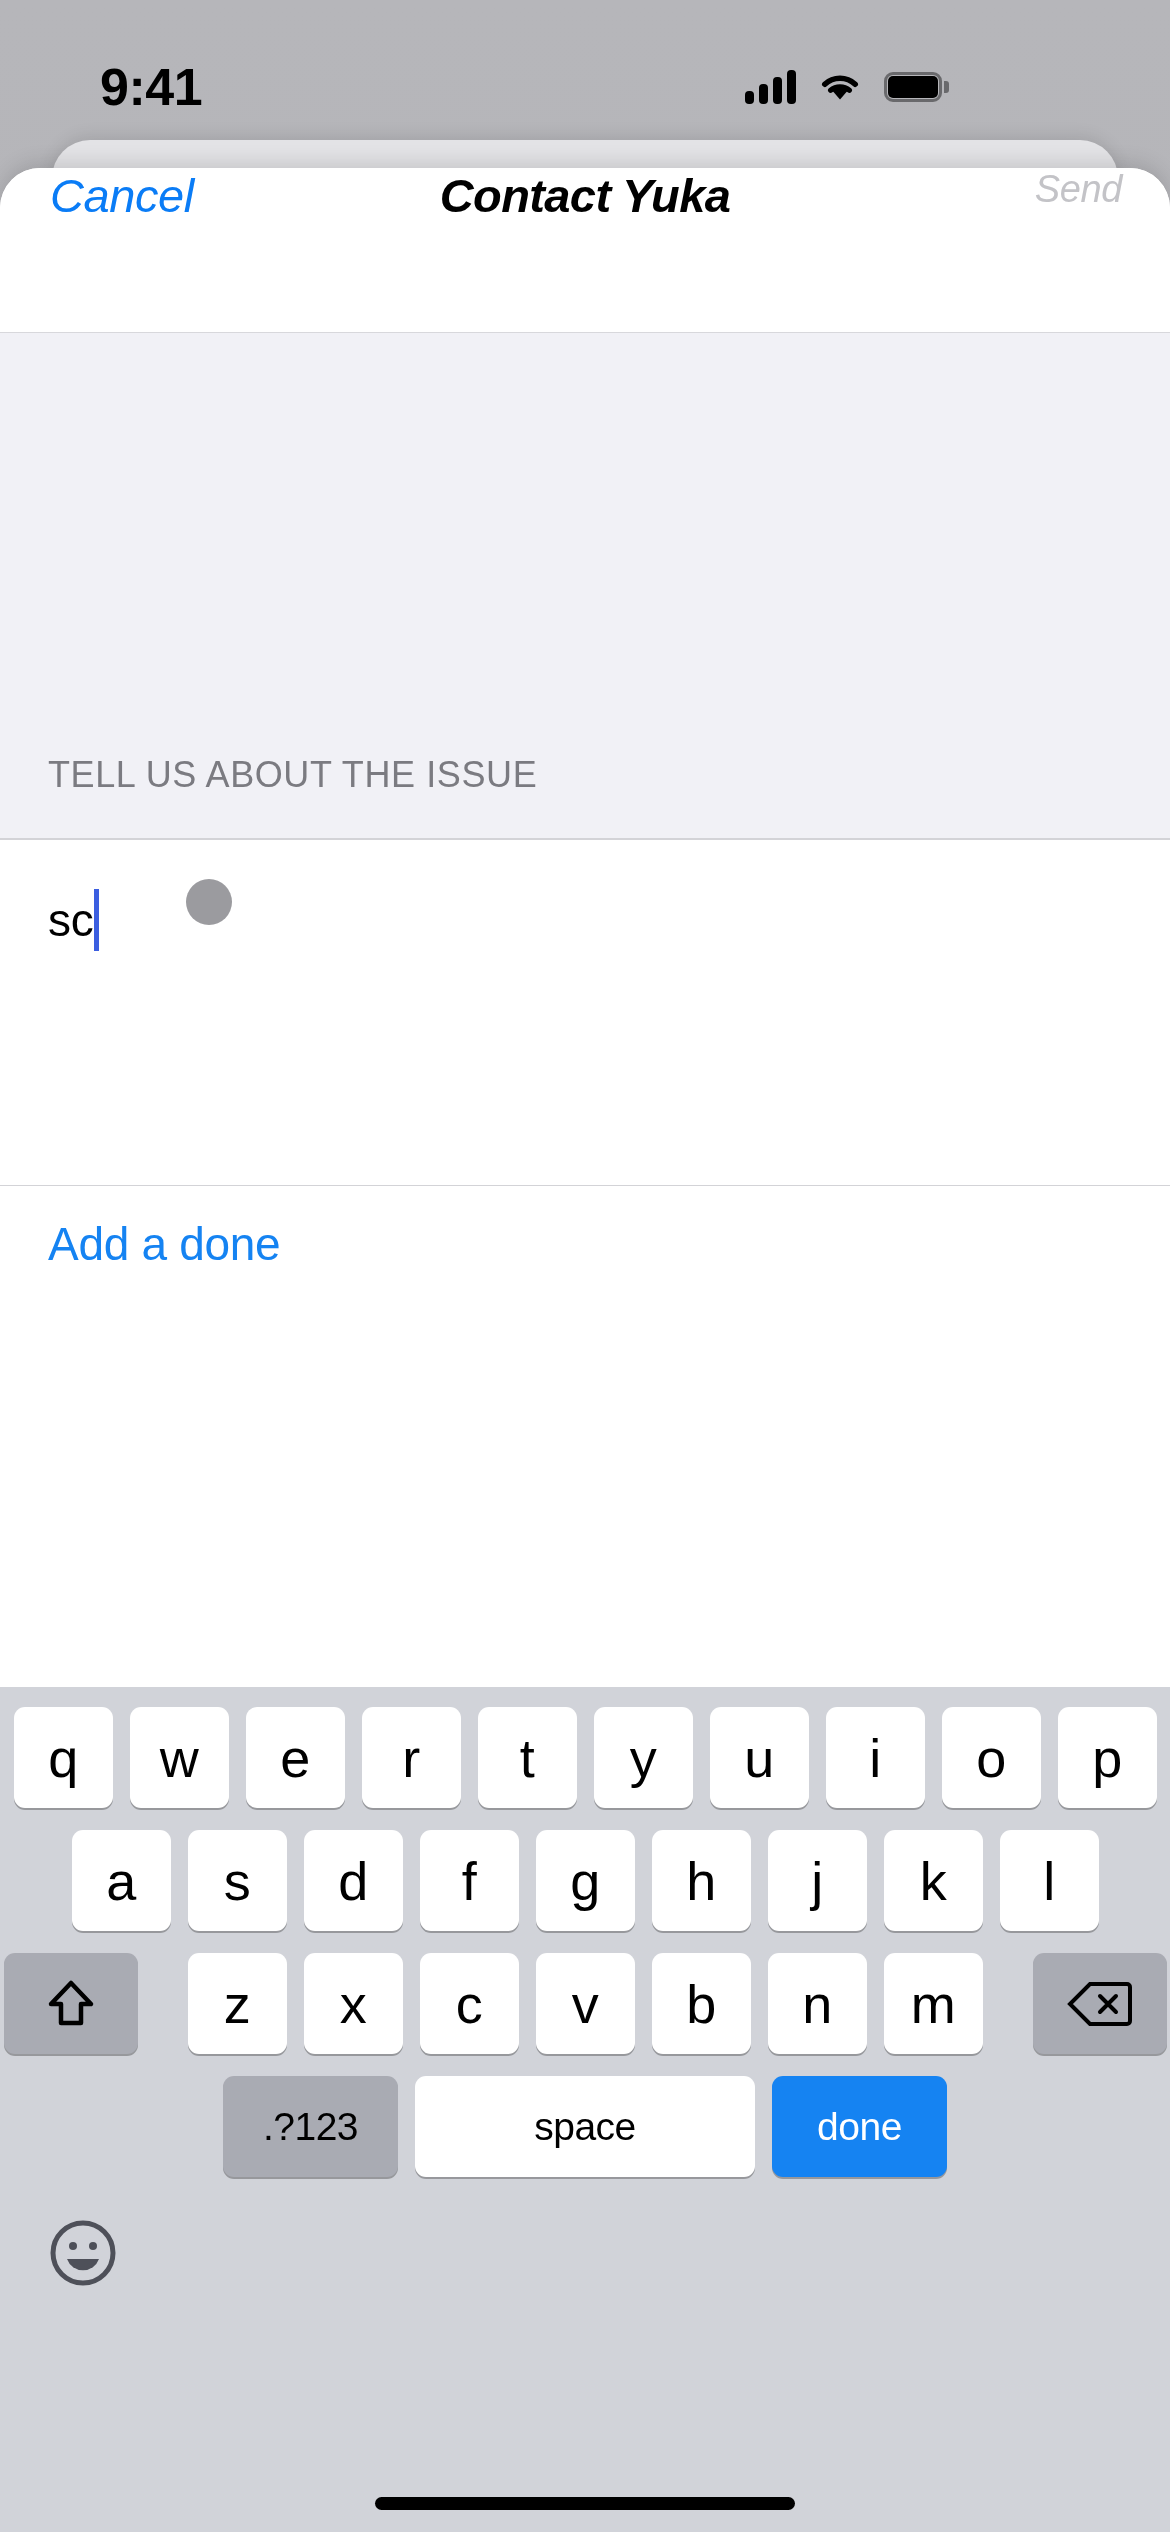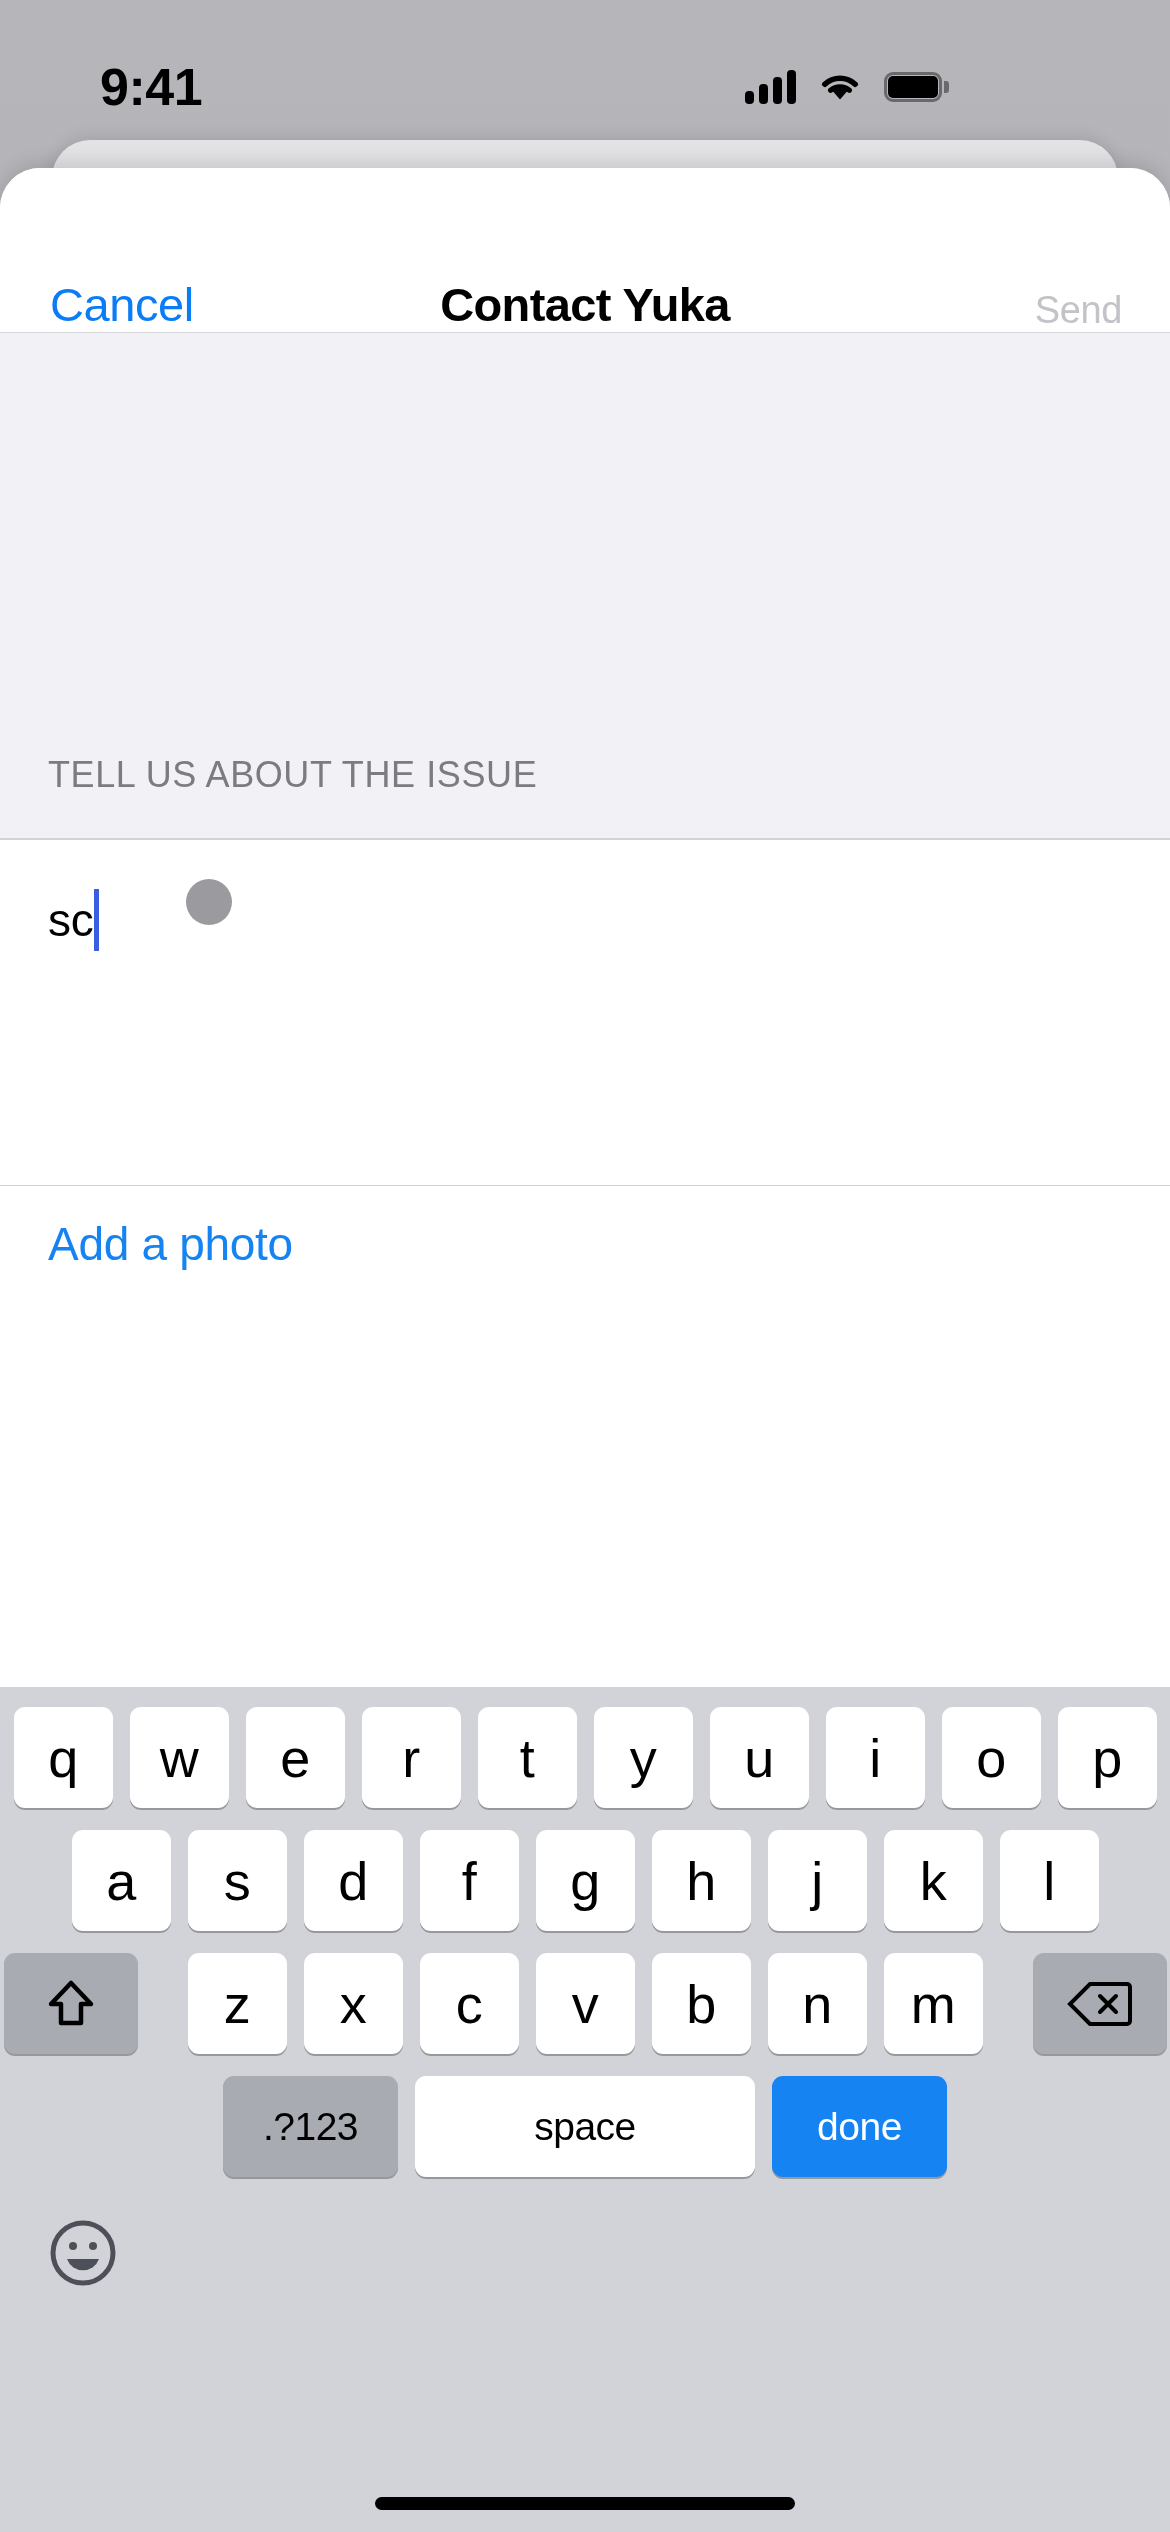--- a/index.html
+++ b/index.html
@@ -57,21 +57,21 @@
     position:absolute; top:168px; left:0; width:1170px; height:2364px;
     background:#ffffff; border-radius:40px 40px 0 0; z-index:10;
     overflow:hidden;
     box-shadow:0 -5px 20px rgba(0,0,0,.13);
   }
 
   
   .navbar{
     position:relative; height:165px; width:100%;
     background:#ffffff; border-bottom:1.5px solid #d8d8dc;
-    display:flex; align-items:flex-end;
+    display:flex; align-items:flex-start;font-style:italic;
   }
   .nav-cancel{
     position:absolute; left:50px; font-size:47px; color:#0a7cf6;
     letter-spacing:-.4px;
   }
   .nav-title{
     width:100%; text-align:center; font-size:47px; font-weight:700;
     color:#000; letter-spacing:-.6px;
   }
   .nav-send{
@@ -206,21 +206,21 @@
     <div class="tf-line">
       <span class="tf-value">sc</span>
       <span class="caret"></span>
     </div>
     <div class="touch-dot"></div>
   </div>
 
   <div class="field-divider-bot"></div>
 
   <div class="photo-row">
-    <span class="photo-link">Add a photo</span>
+    <span class="photo-link">Add a done</span>
   </div>
 
   <div class="keyboard">
 
     <div class="krow r1">
       <div class="key">q</div>
       <div class="key">w</div>
       <div class="key">e</div>
       <div class="key">r</div>
       <div class="key">t</div>

